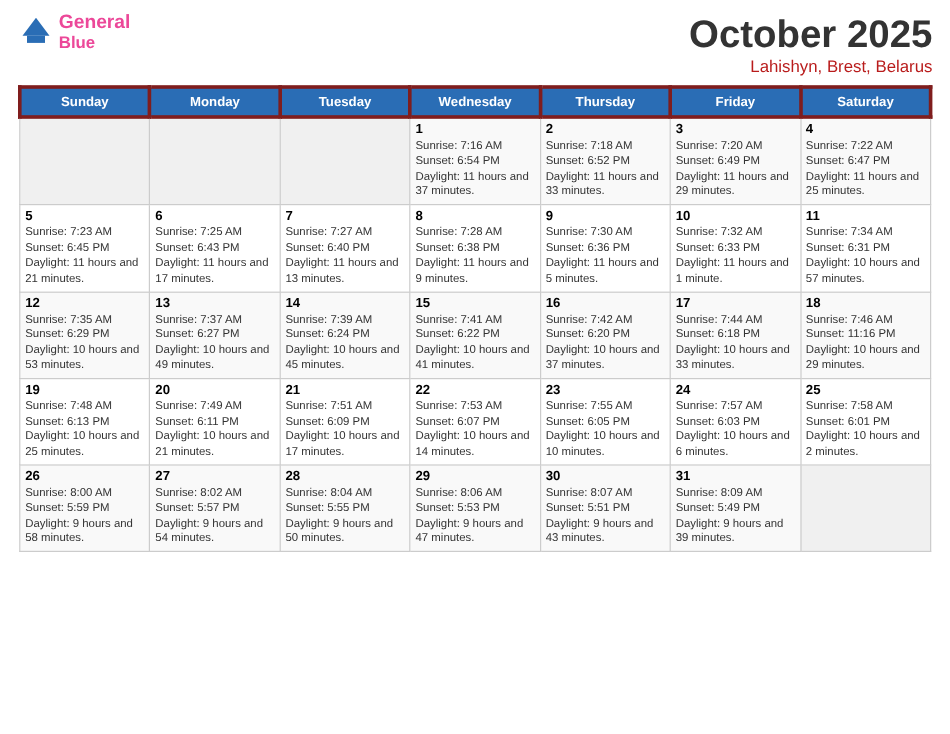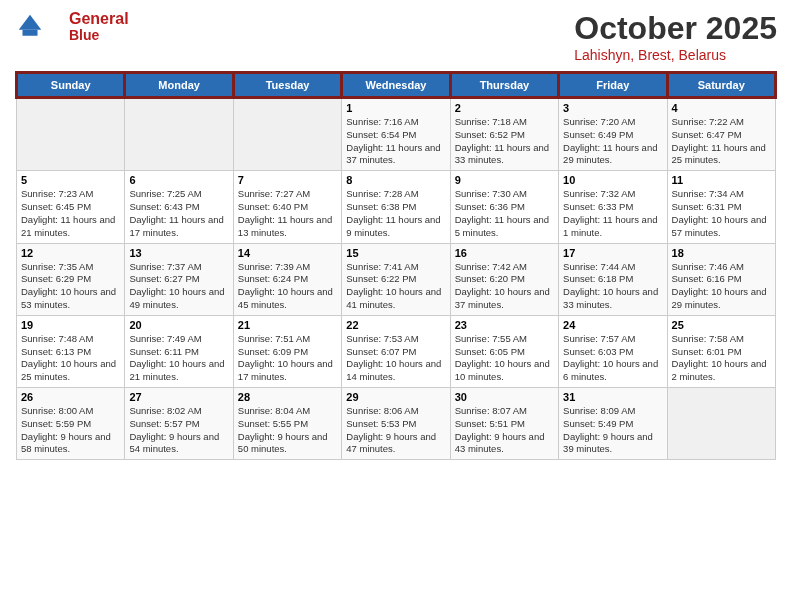--- a/index.html
+++ b/index.html
@@ -23,30 +23,30 @@
     .logo {
       display: flex;
       align-items: center;
       gap: 4px;
     }
     .logo-text {
       display: flex;
       flex-direction: column;
       font-size: 14px;
       font-weight: bold;
-      color: #b91c1c;
+      color: #ec4899;
       line-height: 1.1;
-      margin-left: 20px;
     }
     .logo-text span:first-child { font-size: 16px; }
     .logo-icon {
       width: 30px;
       height: 30px;
     }
     .title-block {
+      text-align: right;
     }
     .title-block h1 {
       font-size: 32px;
       font-weight: bold;
       color: #333;
     }
     .title-block h2 {
       font-size: 14px;
       color: #b91c1c;
       font-weight: normal;
@@ -233,21 +233,21 @@
           </td>
           <td>
             <span class="day-number">17</span>
             <div class="day-info" style="white-space: pre-line;">Sunrise: 7:44 AM
 Sunset: 6:18 PM
 Daylight: 10 hours and 33 minutes.</div>
           </td>
           <td>
             <span class="day-number">18</span>
             <div class="day-info" style="white-space: pre-line;">Sunrise: 7:46 AM
-Sunset: 6:16 PM
+Sunset: 11:16 PM
 Daylight: 10 hours and 29 minutes.</div>
           </td>
         </tr>
         <tr>
           <td>
             <span class="day-number">19</span>
             <div class="day-info" style="white-space: pre-line;">Sunrise: 7:48 AM
 Sunset: 6:13 PM
 Daylight: 10 hours and 25 minutes.</div>
           </td>

